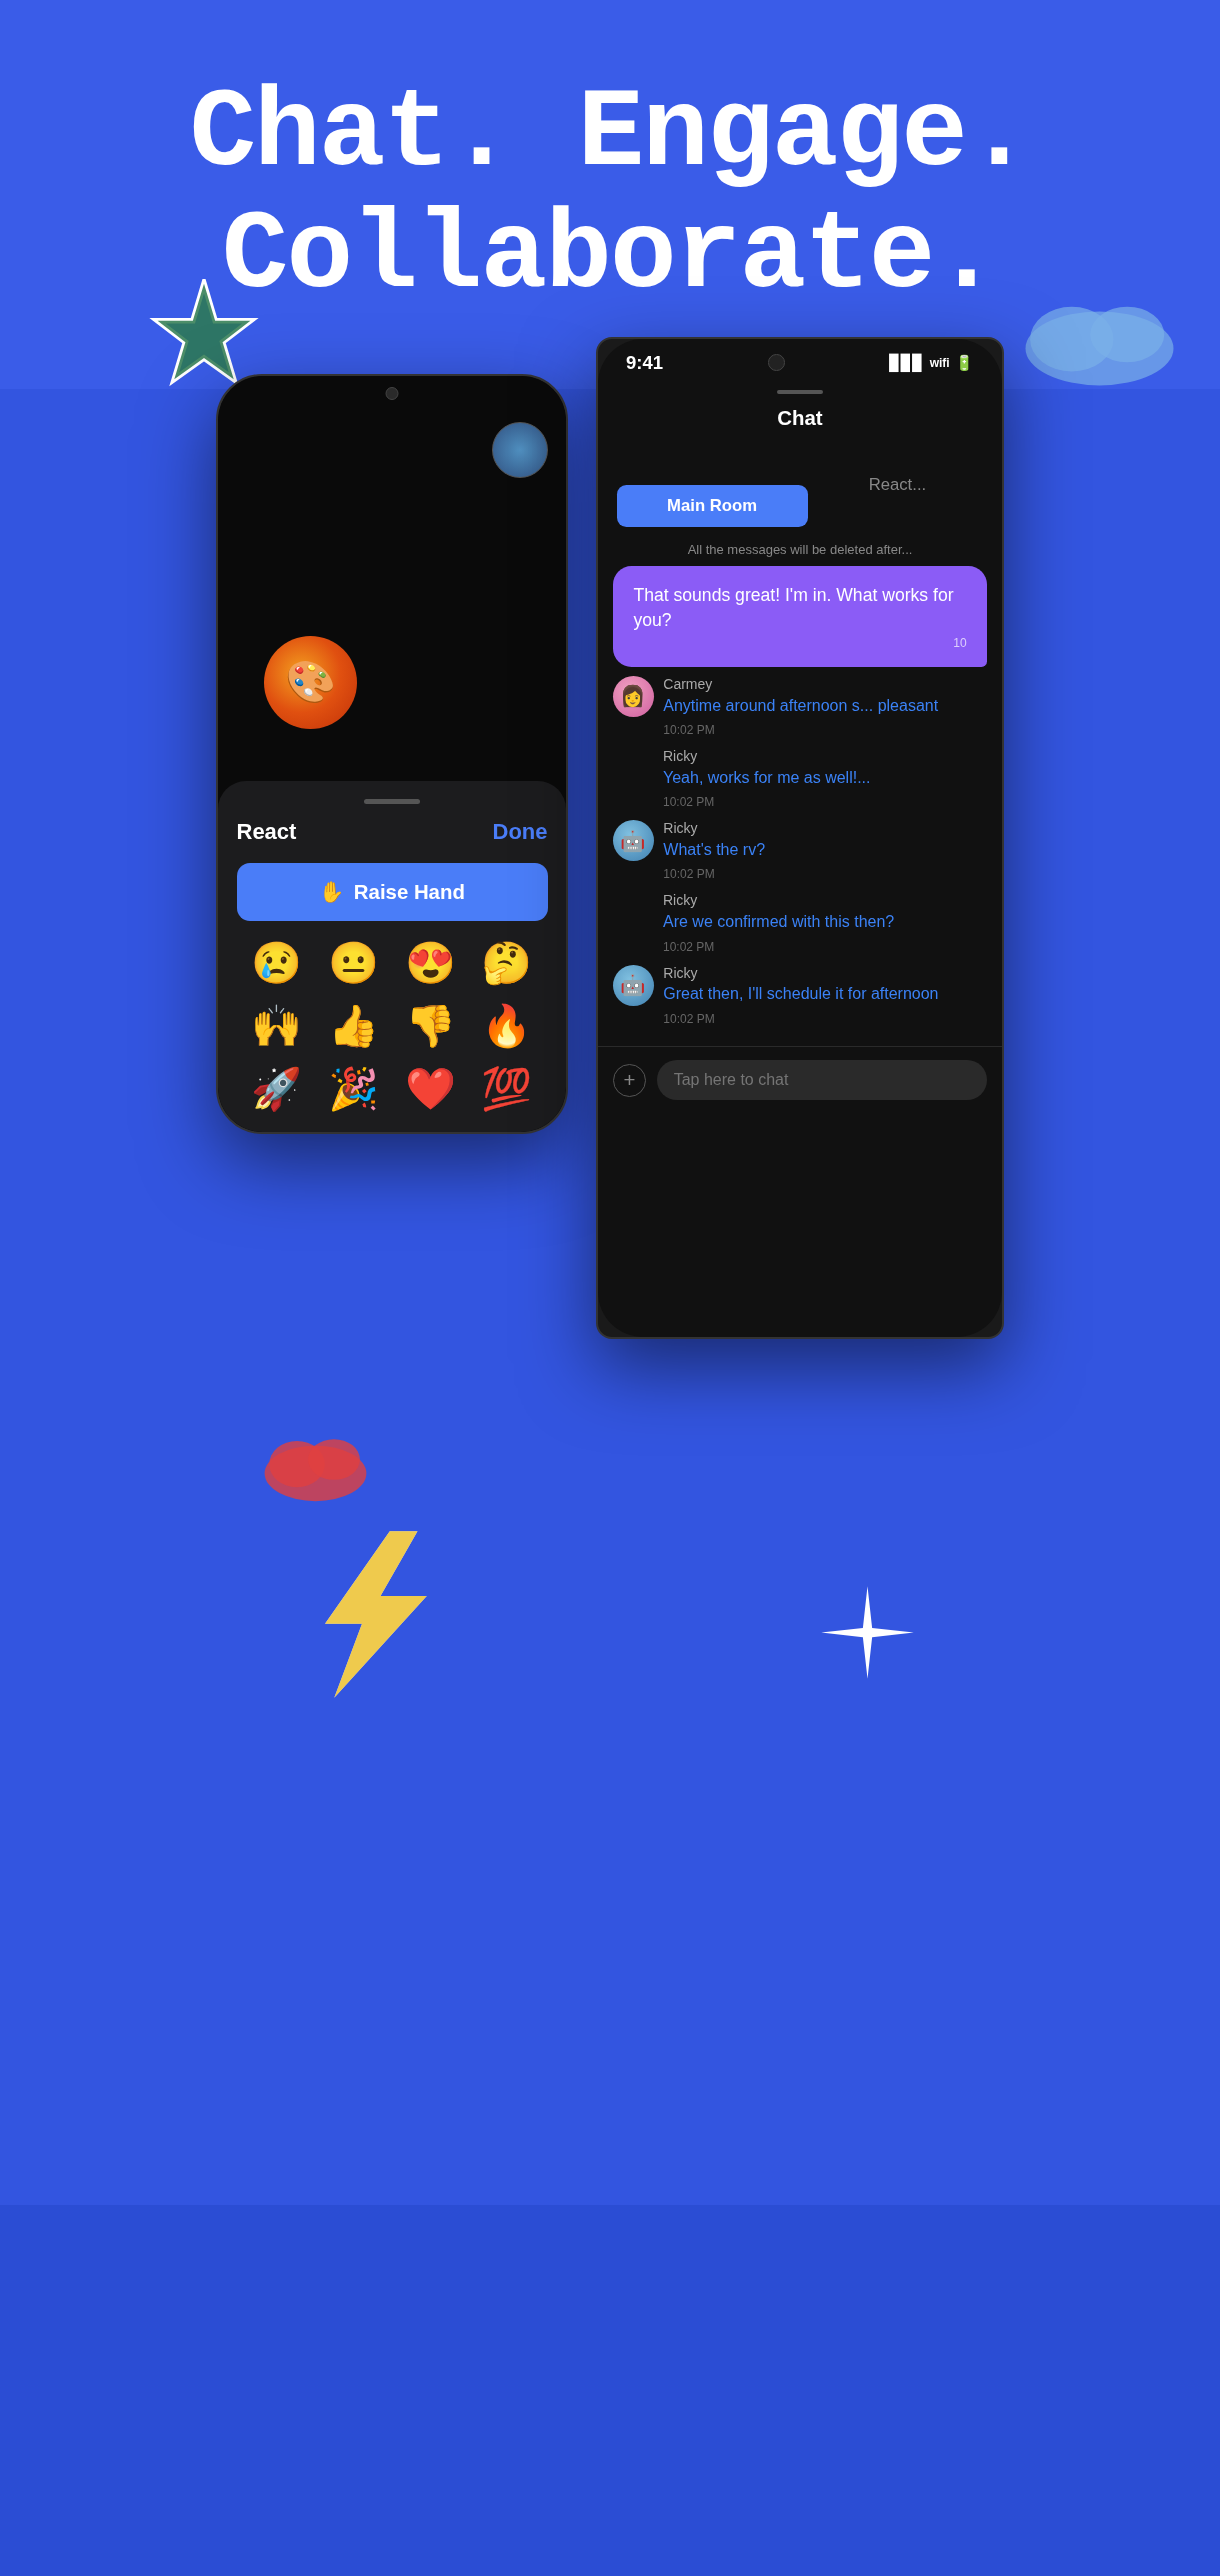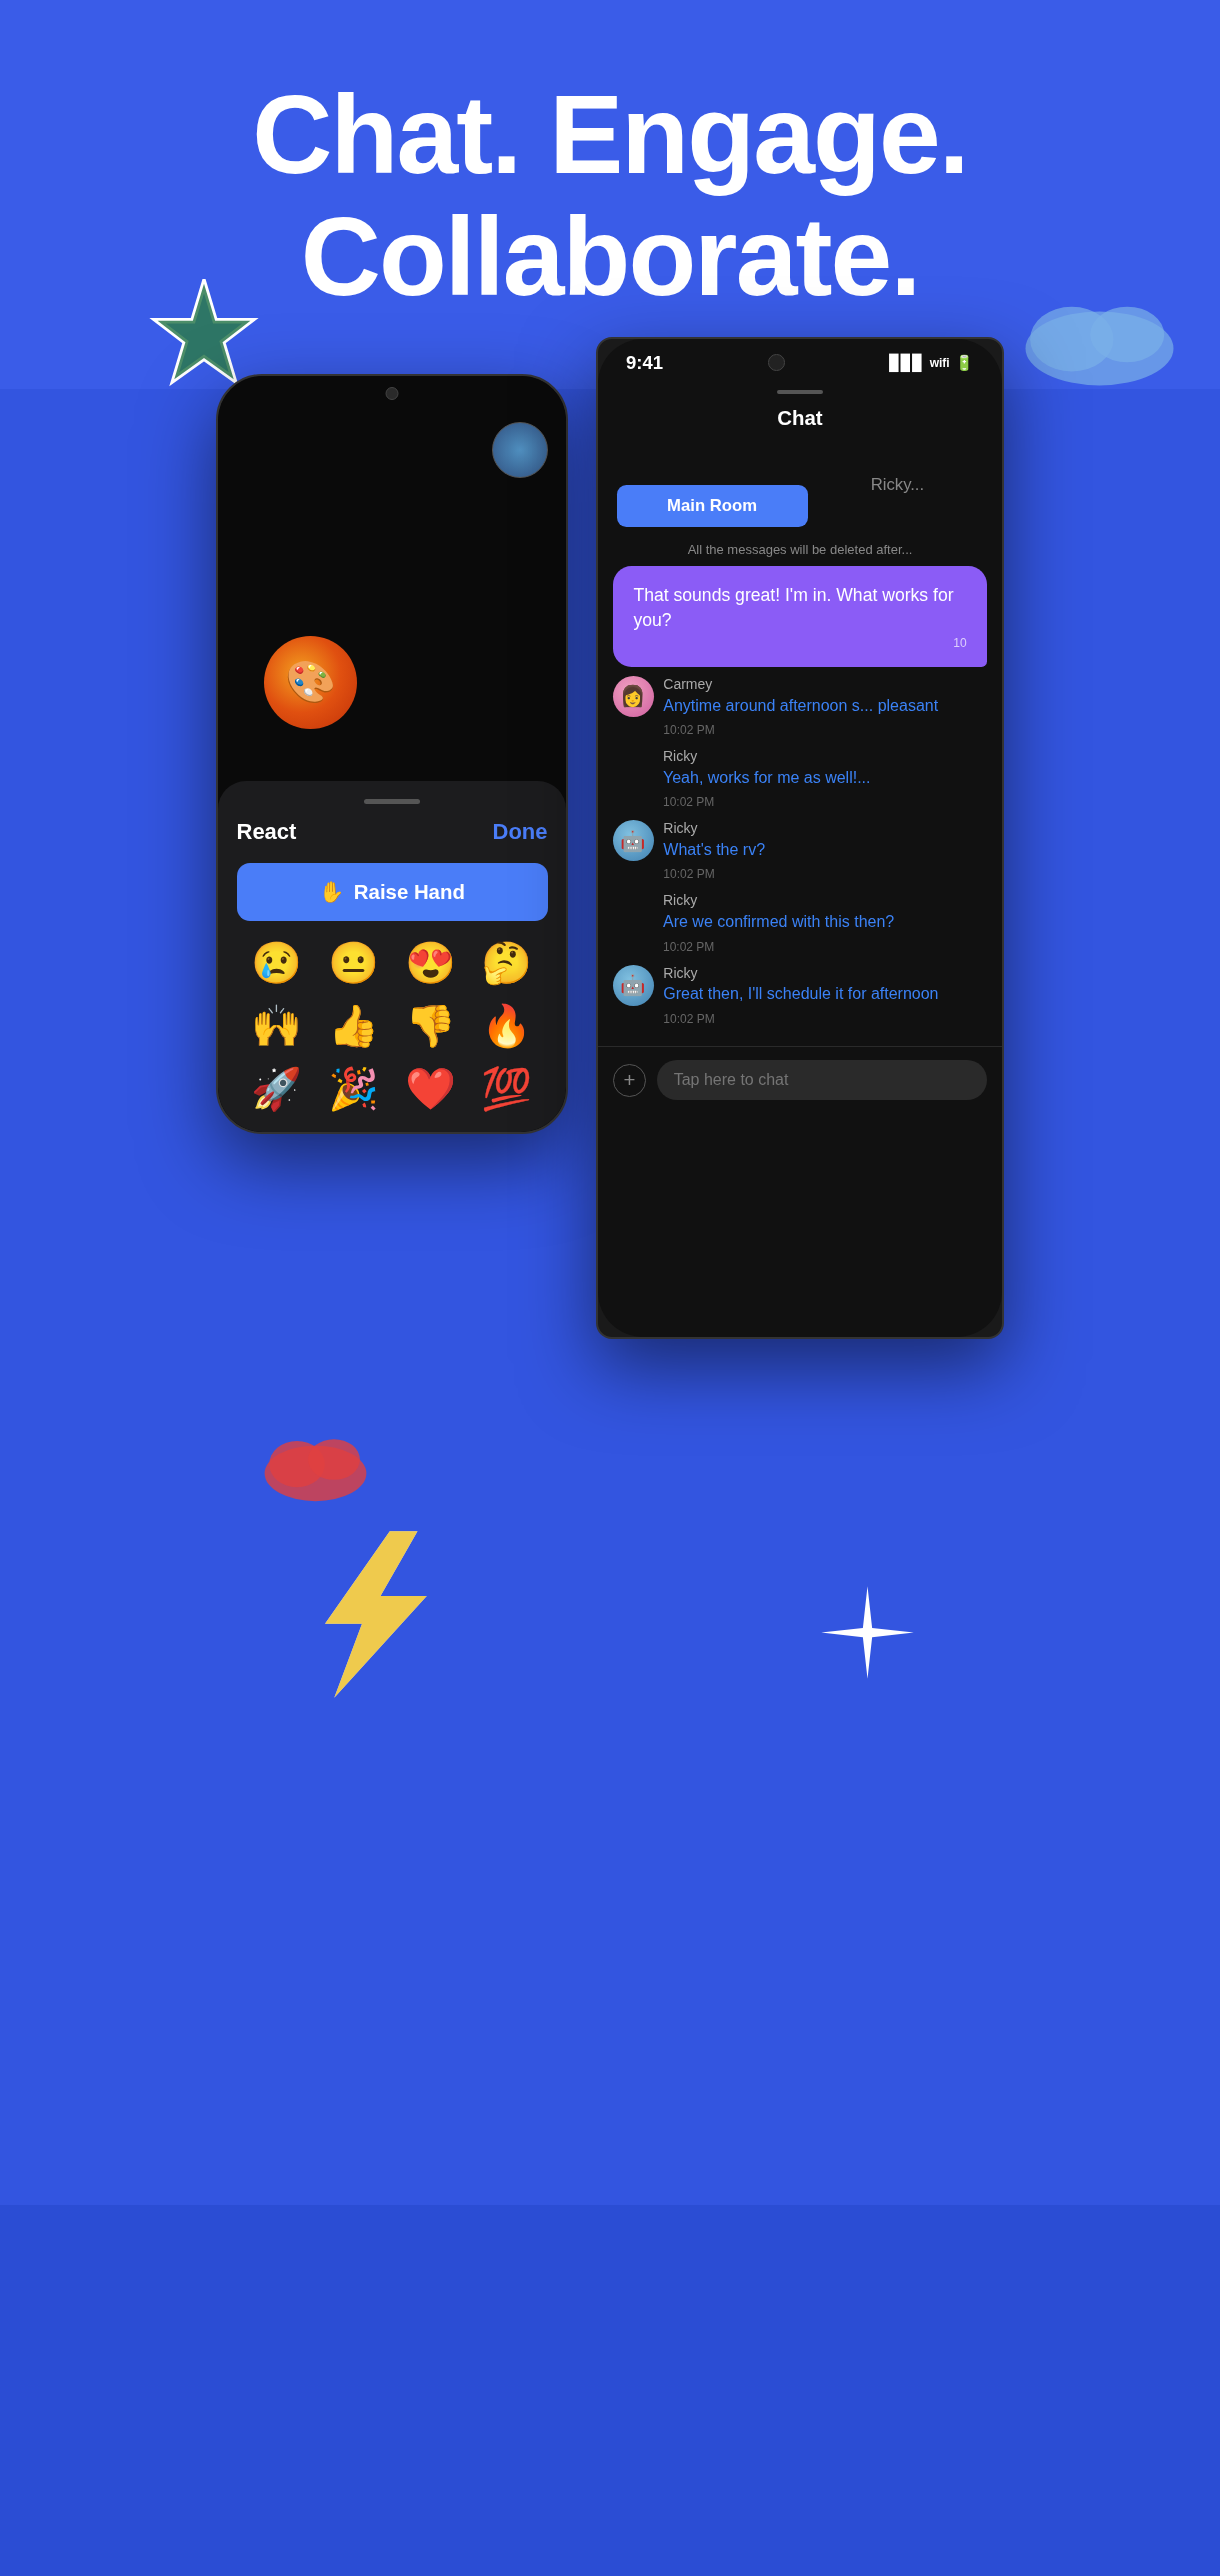--- a/index.html
+++ b/index.html
@@ -29,20 +29,21 @@
       z-index: 0;
     }
 
     
     .hero-text {
       position: relative;
       z-index: 10;
       text-align: center;
       padding-top: 74px;
       padding-bottom: 37px;
+      font-family: Liberation Mono, monospace;
     }
 
     .hero-title {
       font-size: 111px;
       font-weight: 800;
       color: white;
       line-height: 1.1;
       letter-spacing: -1.9px;
     }
 
@@ -515,21 +516,21 @@
           <span style="font-size:15px;">🔋</span>
         </div>
       </div>
 
       <div class="chat-drag-handle"></div>
 
       <div class="chat-header">Chat</div>
 
       <div class="chat-tabs">
         <button class="tab-main-room">Main Room</button>
-        <button class="tab-direct">Ricky...</button>
+        <button class="tab-direct">React...</button>
       </div>
 
       <div class="chat-notice">All the messages will be deleted after...</div>
 
       <div style="margin: 0 15px 9.3px; background:#8b5cf6; border-radius:18.5px 18.5px 5.6px 18.5px; padding:16.7px 20.4px;">
         <div style="color:white;font-size:17.6px;line-height:1.4;">That sounds great! I'm in. What works for you?</div>
         <div style="color:rgba(255,255,255,0.7);font-size:12px;text-align:right;margin-top:3.7px;">10</div>
       </div>
 
       <div class="chat-messages">

